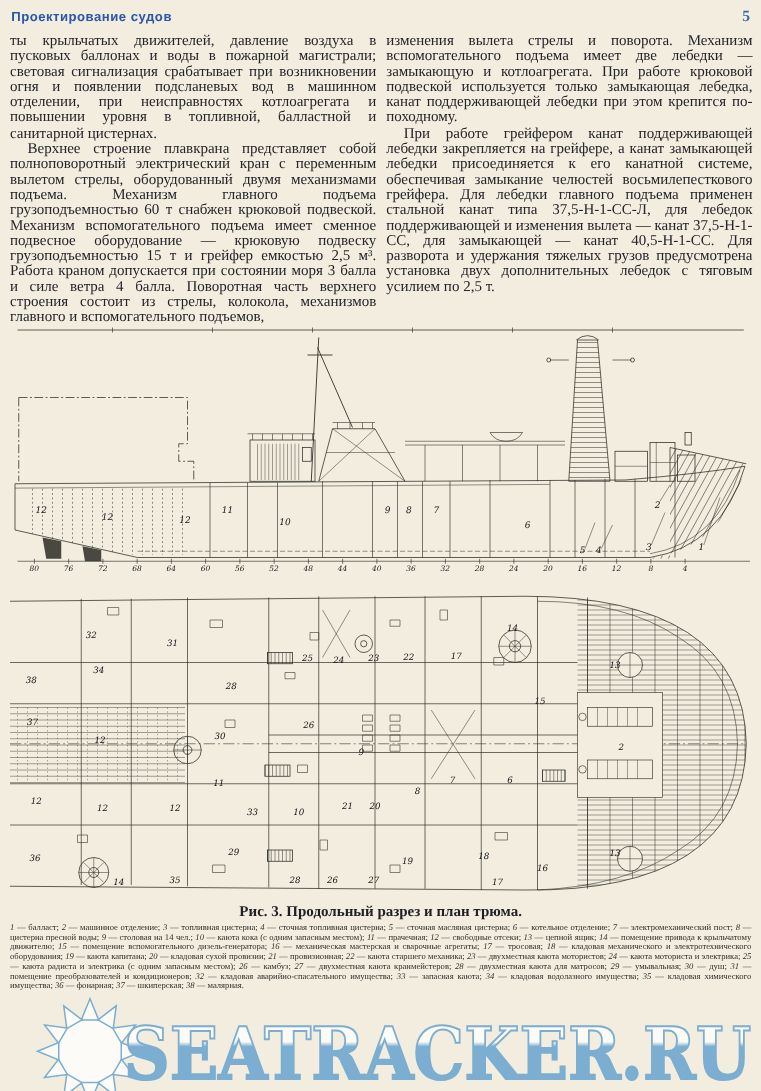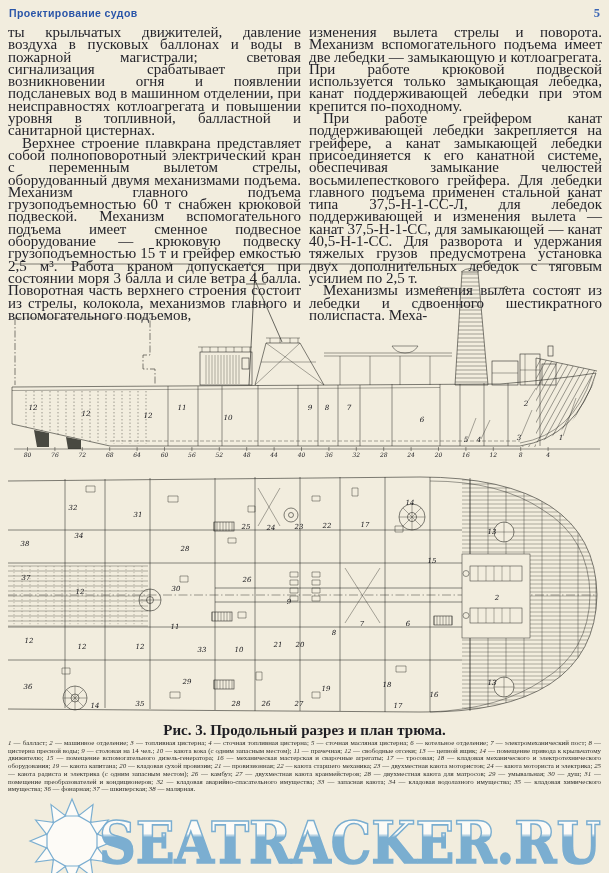--- a/index.html
+++ b/index.html
@@ -5,29 +5,29 @@
   html,body{margin:0;padding:0;}
   body{background:#f2edde;}
   .page{position:relative;width:609px;height:873px;background:#f2edde;overflow:hidden;
         font-family:"Liberation Serif",serif;color:#24242b;border-radius:14px;}
   
   .hdr{position:absolute;top:6px;left:9px;right:9px;display:flex;justify-content:space-between;align-items:baseline;}
   .hdr-title{font-family:"Liberation Sans",sans-serif;font-weight:bold;font-size:10.5px;color:#2a55a8;letter-spacing:.4px;}
   .hdr-page{font-size:12.5px;color:#3b66b5;font-weight:bold;}
   
   .cols{position:absolute;top:26px;left:8px;width:594px;display:flex;gap:8px;
-        font-size:15px;line-height:12.3px;text-align:justify;}
+        font-size:12px;line-height:12.3px;text-align:justify;}
   .col{flex:1;}
   .col p{margin:0;text-indent:14px;}
   .col p.cont{text-indent:0;}
   
   svg.profile{position:absolute;top:258px;left:0;width:609px;height:200px;}
   svg.plan{position:absolute;top:468px;left:0;width:609px;height:250px;}
   .caption{position:absolute;top:722px;left:0;width:609px;text-align:center;
-           font-weight:bold;font-size:15px;color:#1f1f24;}
+           font-weight:bold;font-size:12px;color:#1f1f24;}
   .legend{position:absolute;top:739px;left:8px;width:593px;font-size:6.9px;line-height:7.7px;
           text-align:justify;color:#2e2e2a;}
   .legend i{font-style:italic;}
   
   svg.wm{position:absolute;top:797px;left:0;width:609px;height:76px;opacity:.95;}
 </style>
 </head>
 <body>
 
 <div class="page">
@@ -38,21 +38,20 @@
   </div>
 
   <div class="cols">
     <div class="col">
       <p class="cont">ты крыльчатых движителей, давление воздуха в пусковых баллонах и воды в пожарной магистрали; световая сигнализация срабатывает при возникновении огня и появлении подсланевых вод в машинном отделении, при неисправностях котлоагрегата и повышении уровня в топливной, балластной и санитарной цистернах.</p>
       <p>Верхнее строение плавкрана представляет собой полноповоротный электрический кран с переменным вылетом стрелы, оборудованный двумя механизмами подъема. Механизм главного подъема грузоподъемностью 60 т снабжен крюковой подвеской. Механизм вспомогательного подъема имеет сменное подвесное оборудование — крюковую подвеску грузоподъемностью 15 т и грейфер емкостью 2,5 м³. Работа краном допускается при состоянии моря 3 балла и силе ветра 4 балла. Поворотная часть верхнего строения состоит из стрелы, колокола, механизмов главного и вспомогательного подъемов,</p>
     </div>
     <div class="col">
       <p class="cont">изменения вылета стрелы и поворота. Механизм вспомогательного подъема имеет две лебедки — замыкающую и котлоагрегата. При работе крюковой подвеской используется только замыкающая лебедка, канат поддерживающей лебедки при этом крепится по-походному.</p>
       <p>При работе грейфером канат поддерживающей лебедки закрепляется на грейфере, а канат замыкающей лебедки присоединяется к его канатной системе, обеспечивая замыкание челюстей восьмилепесткового грейфера. Для лебедки главного подъема применен стальной канат типа 37,5-Н-1-СС-Л, для лебедок поддерживающей и изменения вылета — канат 37,5-Н-1-СС, для замыкающей — канат 40,5-Н-1-СС. Для разворота и удержания тяжелых грузов предусмотрена установка двух дополнительных лебедок с тяговым усилием по 2,5 т.</p>
-      <p>Механизмы изменения вылета состоят из лебедки и сдвоенного шестикратного полиспаста. Меха-</p>
     </div>
   </div>
 
   <svg class="profile" viewBox="0 0 609 200">
     <defs>
       <clipPath id="funClip">
           <polygon points="455,127 462,14 478,14 488,127"></polygon>
         </clipPath>
       <clipPath id="bowClipP">
           <path d="M536,100 L597,113 Q580,182 516,189 L536,189 Z"></path>

